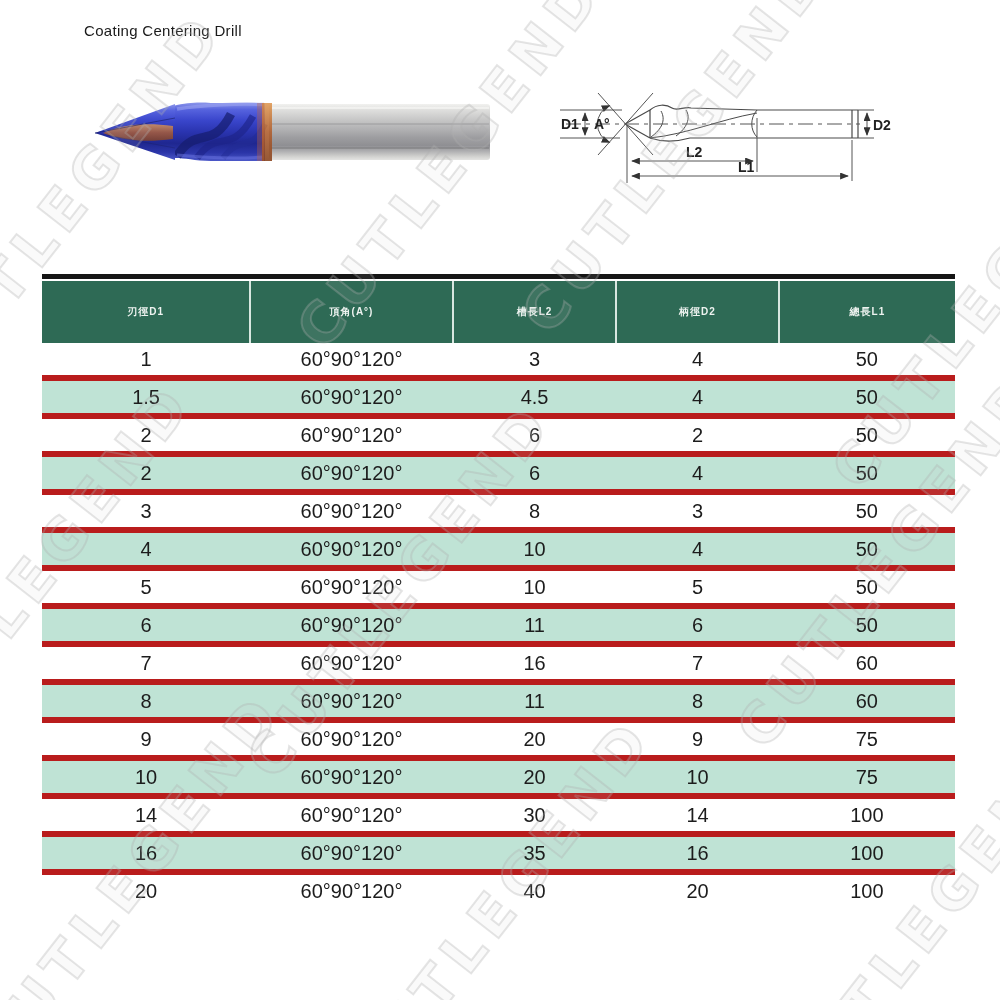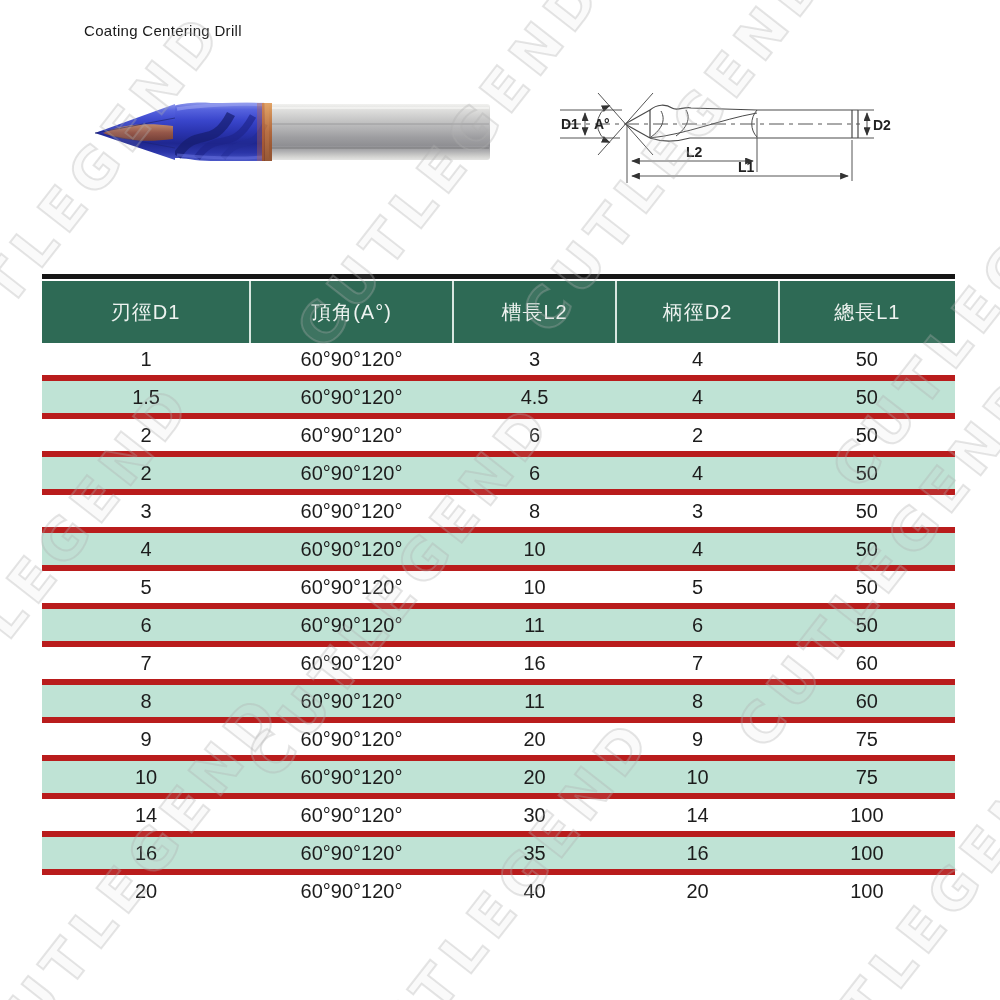--- a/index.html
+++ b/index.html
@@ -31,21 +31,21 @@
   .diagram text{font-family:"Liberation Sans",sans-serif;font-size:14px;font-weight:bold;fill:#222;}
 
   
   .table-wrap{position:absolute;left:42px;top:274px;width:913px;z-index:1;}
   .table-topbar{height:5px;background:var(--top-bar,#151515);margin-bottom:2px;}
   table.spec{
     width:100%;border-collapse:collapse;table-layout:fixed;
   }
   table.spec th{
     background:var(--header-bg,#2e6a55);color:#eef3f0;height:60px;
-    font-size:20px;font-weight:normal;letter-spacing:1px;text-align:center;
+    font-size:10px;font-weight:bold;letter-spacing:1px;text-align:center;
     vertical-align:middle;
   }
   table.spec th:not(:last-child){border-right:2px solid #d8e7e0;}
   table.spec td{
     height:32px;padding:0;text-align:center;vertical-align:middle;
     font-size:20px;color:#1c1c1c;line-height:1;
   }
   table.spec tbody tr{border-top:6px solid #b91c1c;}
   table.spec tbody tr:first-child{border-top:none;}
   table.spec tbody tr:nth-child(even){

